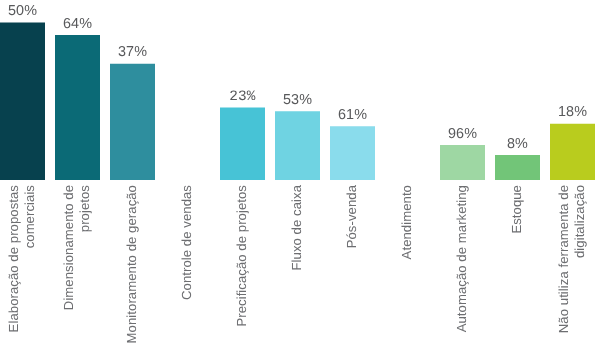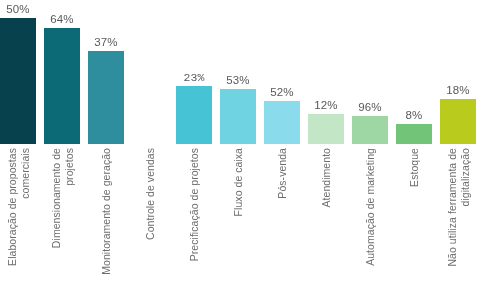--- a/index.html
+++ b/index.html
@@ -109,25 +109,21 @@
       <div class="bar-group" style="left: 176px; font-family: Liberation Mono, monospace;">
         <div class="bar" style="height: 57.96px; background: rgb(71, 195, 214);"></div>
         <div class="bar-value" style="bottom: 59.96px; color: rgb(88, 89, 91);">23%</div>
       </div>
       <div class="bar-group" style="left: 220px;">
         <div class="bar" style="height: 55.44px; background: rgb(111, 211, 226);"></div>
         <div class="bar-value" style="bottom: 57.44px; color: rgb(88, 89, 91);">53%</div>
       </div>
       <div class="bar-group" style="left: 264px;">
         <div class="bar" style="height: 42.84px; background: rgb(138, 220, 236);"></div>
-        <div class="bar-value" style="bottom: 44.84px; color: rgb(88, 89, 91);">52%</div>
-      </div>
-      <div class="bar-group" style="left: 308px;">
-        <div class="bar" style="height: 30.24px; background: rgb(195, 230, 198);"></div>
-        <div class="bar-value" style="bottom: 32.24px; color: rgb(88, 89, 91);">12%</div>
+        <div class="bar-value" style="bottom: 44.84px; color: rgb(88, 89, 91);">61%</div>
       </div>
       <div class="bar-group" style="left: 352px;">
         <div class="bar" style="height: 27.72px; background: rgb(158, 215, 163);"></div>
         <div class="bar-value" style="bottom: 29.72px; color: rgb(88, 89, 91);">96%</div>
       </div>
       <div class="bar-group" style="left: 396px;">
         <div class="bar" style="height: 20.16px; background: rgb(114, 197, 120);"></div>
         <div class="bar-value" style="bottom: 22.16px; color: rgb(88, 89, 91);">8%</div>
       </div>
       <div class="bar-group" style="left: 440px;">

